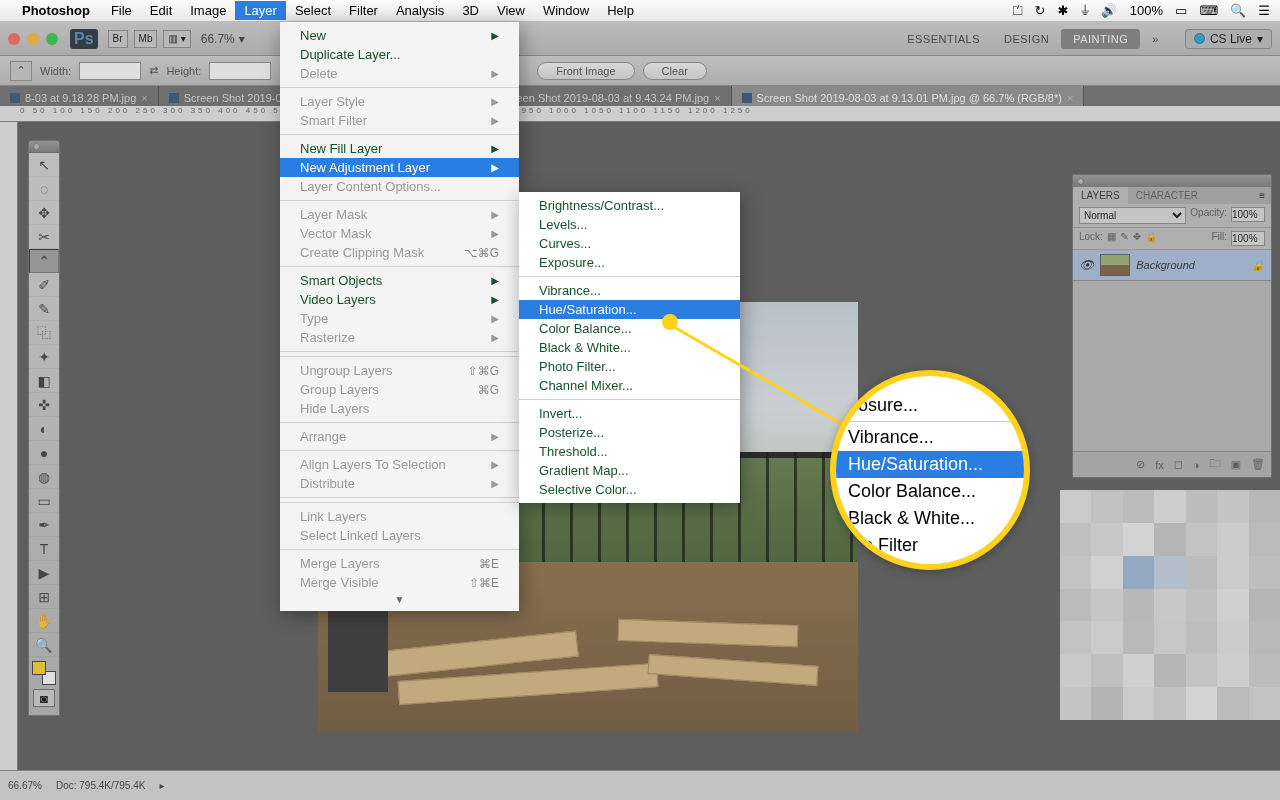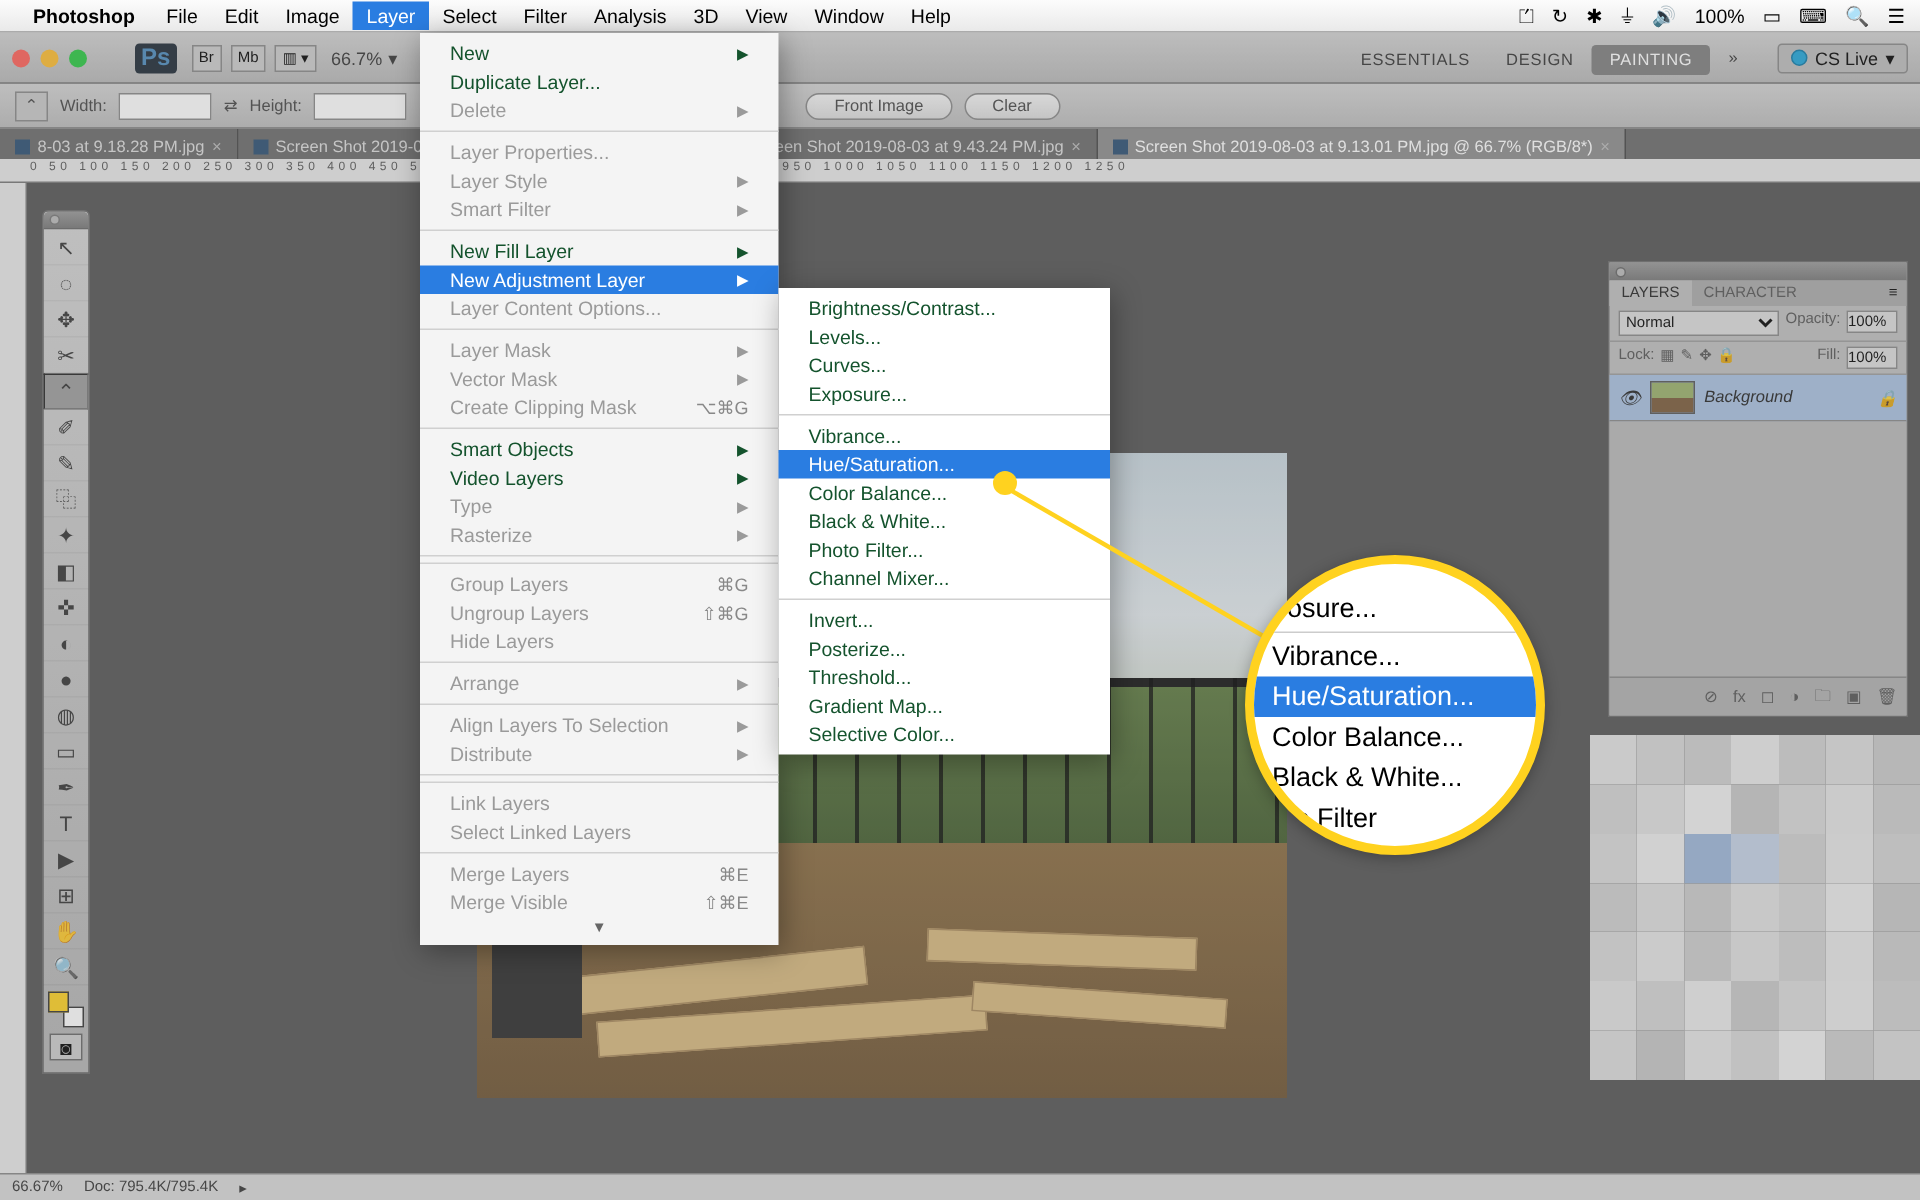--- a/index.html
+++ b/index.html
@@ -12,21 +12,21 @@
   .mac-menubar .menu-item.active { background: #2a7de1; color: #fff; }
   .mac-menubar .right { margin-left: auto; display: flex; align-items: center; gap: 12px; font-size: 13px; }
   .mac-menubar .right span { display: inline-flex; align-items: center; }
   
   .dim-overlay { position: absolute; top: 22px; left: 0; right: 0; bottom: 0; background: rgba(128,128,128,0.25); z-index: 50; pointer-events: none; }
   
   .ps-top { position: absolute; top: 22px; left: 0; right: 0; height: 34px; background: linear-gradient(#d1d1d1,#b8b8b8); display: flex; align-items: center; padding: 0 8px; border-bottom: 1px solid #888; }
   .traffic { display: flex; gap: 7px; margin-right: 12px; }
   .traffic span { width: 12px; height: 12px; border-radius: 50%; display: inline-block; }
   .tl-close { background: #ff5f57; } .tl-min { background: #febc2e; } .tl-max { background: #28c840; }
-  .ps-logo { font-weight: 700; color: #4b8bbe; font-size: 16px; margin-right: 10px; background:#1b2733; padding:1px 4px; border-radius:3px;margin-left:20px; }
+  .ps-logo { font-weight: 700; color: #4b8bbe; font-size: 16px; margin-right: 10px; background:#1b2733; padding:1px 4px; border-radius:3px; }
   .ps-top .smallbox { border:1px solid #888; background:#ccc; padding:1px 4px; font-size:10px; margin-right:6px; display:inline-flex; align-items:center; height:18px; }
   .ps-top .zoomtxt { margin-left:4px; font-size:12px; color:#333; }
   .ps-top .right-group { margin-left:auto; display:flex; align-items:center; gap:0; }
   .ps-top .ws-btn { padding:4px 12px; font-size:11px; letter-spacing:0.5px; color:#333; }
   .ps-top .ws-btn.active { background:#7e7e7e; color:#fff; border-radius:3px; }
   .ps-top .cs-live { margin-left:14px; display:flex; align-items:center; gap:5px; background:#bdbdbd; border:1px solid #888; padding:2px 8px; border-radius:3px; font-size:12px; }
   .cs-live .dot { width:11px; height:11px; border-radius:50%; background:#1ea4d9; border:1px solid #0c7aa8; }
   
   .opts-bar { position:absolute; top:56px; left:0; right:0; height:30px; background:linear-gradient(#d3d3d3,#bcbcbc); border-bottom:1px solid #888; display:flex; align-items:center; padding:0 10px; font-size:11px; color:#444; gap:8px; }
   .opts-bar .icon-box { width:22px; height:20px; border:1px solid #888; background:#c8c8c8; display:inline-flex; align-items:center; justify-content:center; }
@@ -55,21 +55,21 @@
   .qm { width:22px; height:18px; border:1px solid #666; margin:4px auto 0; background:#ccc; display:flex; align-items:center; justify-content:center; }
   
   .canvas-img { position:absolute; top:180px; left:300px; width:540px; height:430px; overflow:hidden; }
   .sky-grad { position:absolute; top:0; left:0; right:0; height:180px; background:linear-gradient(#c9d7df 0%, #e3eaee 60%, #cfd6ca 100%); }
   .grass { position:absolute; top:150px; left:0; right:0; height:120px; background:linear-gradient(#5d7a3f,#3f5a2b); }
   .deck { position:absolute; top:260px; left:0; right:0; bottom:0; background:linear-gradient(#8a6b3f,#6d5230); }
   .rail { position:absolute; top:150px; left:0; right:0; height:110px; background:repeating-linear-gradient(90deg, rgba(0,0,0,0.75) 0 3px, transparent 3px 28px); }
   .rail-top { position:absolute; top:150px; left:0; right:0; height:6px; background:#111; }
   .wood { position:absolute; background:#d7b97e; border:1px solid #a9895a; }
   
-  .statusbar { position:absolute; left:0; right:0; bottom:0; height:18px; background:#d8d8d8; border-top:1px solid #888; display:flex; align-items:center; font-size:10px; color:#333; padding:0 8px; gap:14px; }
+  .statusbar { position:absolute; left:0; right:0; bottom:0; height:30px; background:#d8d8d8; border-top:1px solid #888; display:flex; align-items:center; font-size:10px; color:#333; padding:0 8px; gap:14px; }
   
   .panel { position:absolute; top:174px; right:8px; width:200px; background:#bfbfbf; border:1px solid #6a6a6a; }
   .panel .phead { height:12px; background:linear-gradient(#999,#777); display:flex; align-items:center; padding:0 4px; }
   .panel .phead span { width:7px; height:7px; border-radius:50%; background:#bbb; border:1px solid #666; }
   .panel .ptabs { display:flex; background:#aaa; font-size:10px; }
   .panel .ptab { padding:3px 8px; color:#555; }
   .panel .ptab.active { background:#bfbfbf; color:#222; }
   .panel .ptabs .menu { margin-left:auto; padding:3px 6px; }
   .panel-row { display:flex; align-items:flex-start; padding:3px 6px; font-size:10px; color:#555; gap:4px; border-bottom:1px solid #9c9c9c; }
   .panel-row select { font-size:10px; flex:1; background:#ddd; border:1px solid #888; height:17px; }
@@ -347,23 +347,20 @@
     </div>
     <div class="mi">
       <span>Duplicate Layer...</span>
     </div>
     <div class="mi disabled">
       <span>Delete</span>
       <span class="arrow">▶</span>
     </div>
     <hr>
     <div class="mi disabled">
-      <span>Layer Properties...</span>
-    </div>
-    <div class="mi disabled">
       <span>Layer Style</span>
       <span class="arrow">▶</span>
     </div>
     <div class="mi disabled">
       <span>Smart Filter</span>
       <span class="arrow">▶</span>
     </div>
     <hr>
     <div class="mi">
       <span>New Fill Layer</span>
@@ -402,26 +399,26 @@
       <span>Type</span>
       <span class="arrow">▶</span>
     </div>
     <div class="mi disabled">
       <span>Rasterize</span>
       <span class="arrow">▶</span>
     </div>
     <hr>
     <hr>
     <div class="mi disabled">
+      <span>Ungroup Layers</span>
+      <span class="sc">⇧⌘G</span>
+    </div>
+    <div class="mi disabled">
       <span>Group Layers</span>
       <span class="sc">⌘G</span>
-    </div>
-    <div class="mi disabled">
-      <span>Ungroup Layers</span>
-      <span class="sc">⇧⌘G</span>
     </div>
     <div class="mi disabled">
       <span>Hide Layers</span>
     </div>
     <hr>
     <div class="mi disabled">
       <span>Arrange</span>
       <span class="arrow">▶</span>
     </div>
     <hr>

